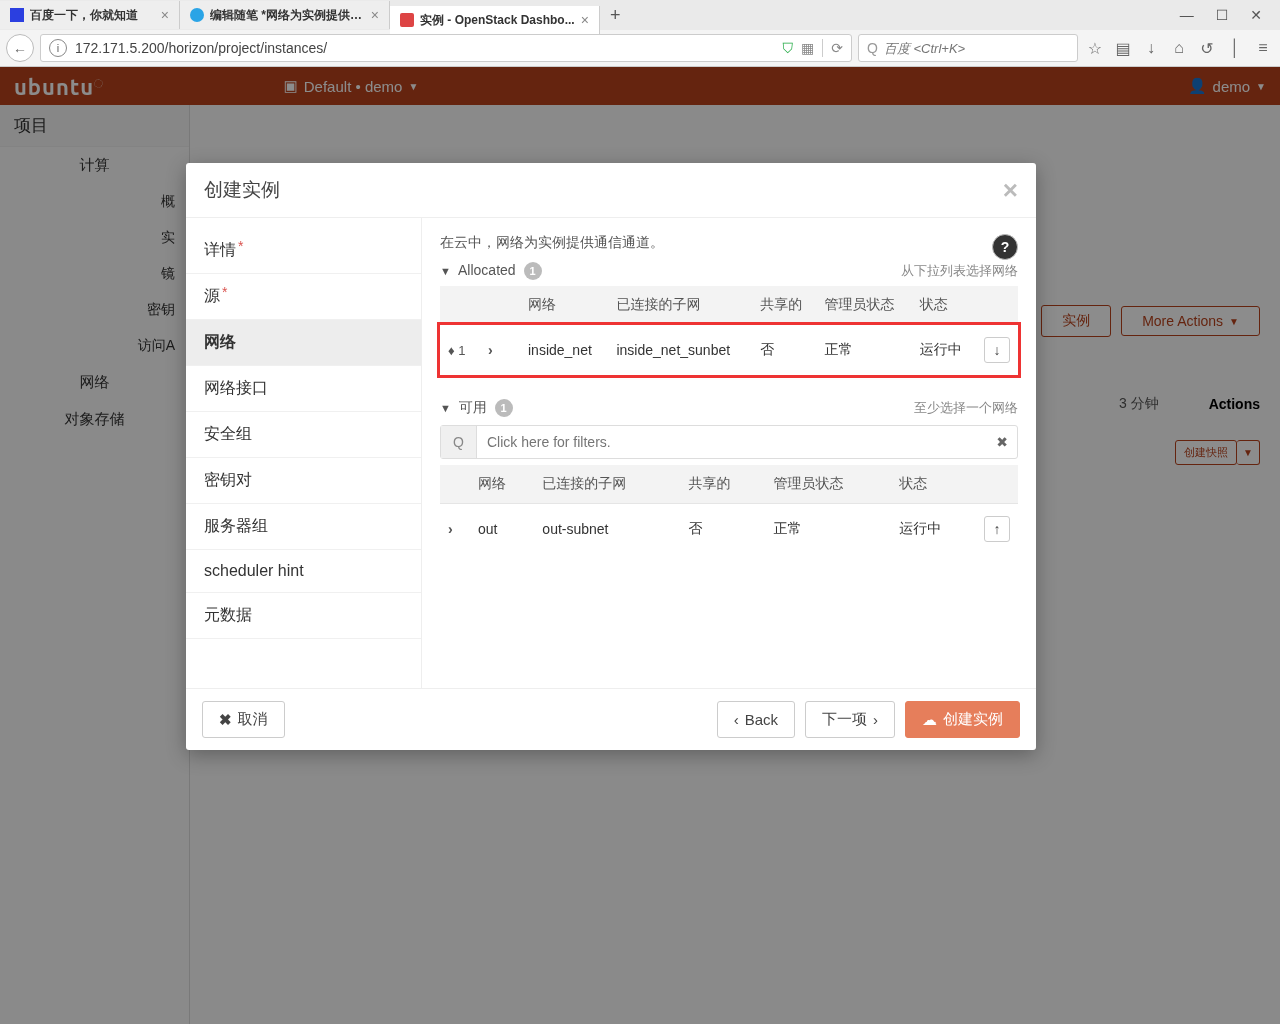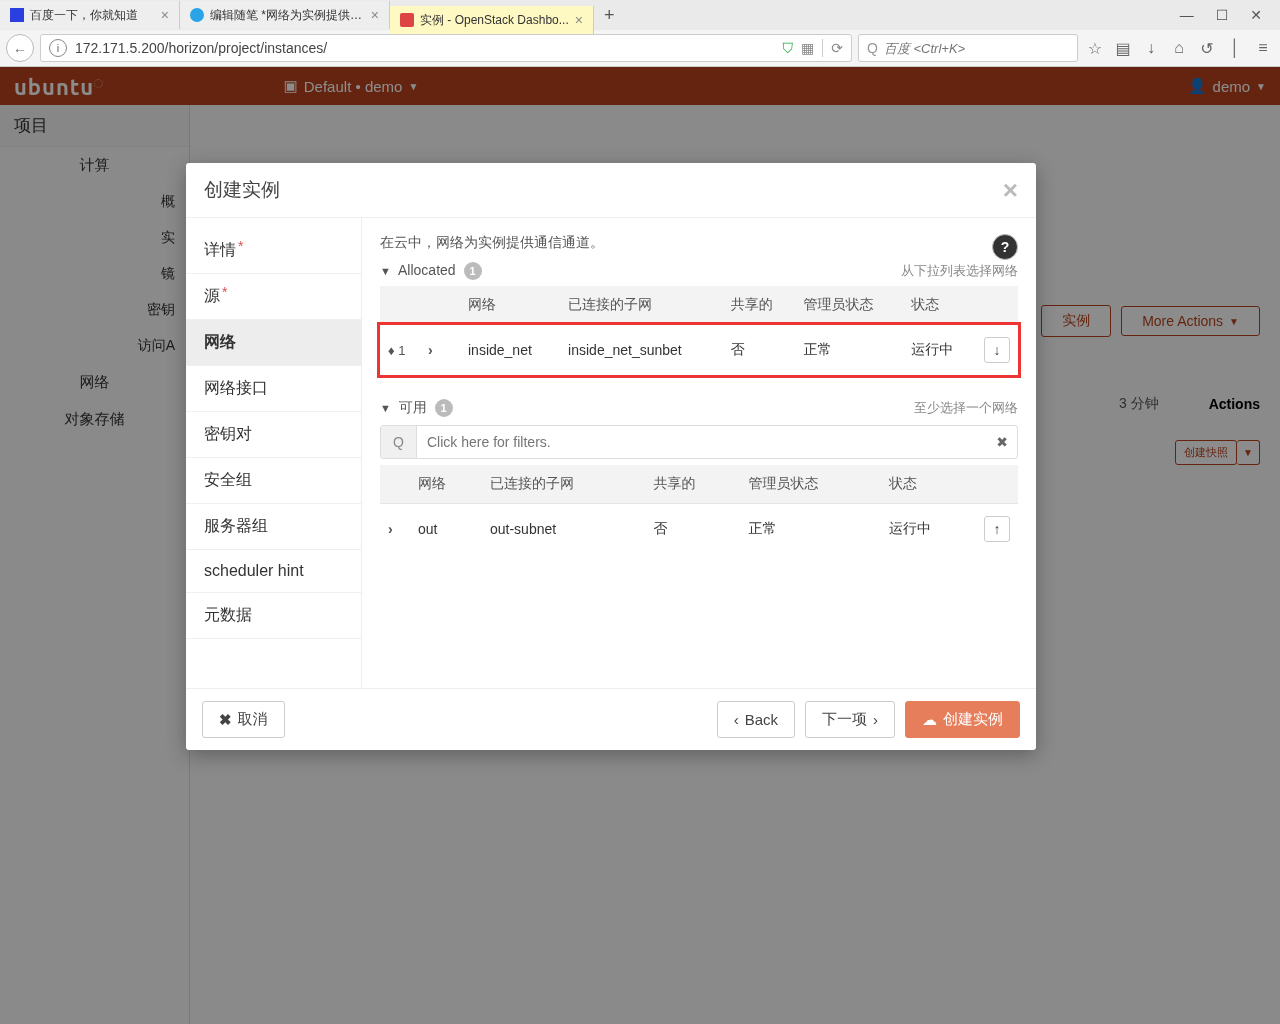--- a/index.html
+++ b/index.html
@@ -2,23 +2,23 @@
 <html><head>
 <meta charset="utf-8">
 <style>
   * { box-sizing: border-box; margin: 0; padding: 0; }
   body { font-family: "Segoe UI", Arial, sans-serif; font-size: 14px; background: #e9e9e9; width: 1280px; height: 1024px; overflow: hidden; }
 
   
   .chrome { background: #f4f4f4; border-bottom: 1px solid #ccc; }
   .tab-row { display: flex; align-items: center; height: 30px; background: #eaeaea; }
   .tab { display: flex; align-items: center; gap: 6px; padding: 0 10px; height: 28px; border-right: 1px solid #ccc; font-size: 12px; color: #333; min-width: 180px; max-width: 210px; background: #eee;}
-  .tab.active { background: #fef9c3; margin-top: 10px; }
+  .tab.active { background: #ffffff; margin-top: 10px; }
   .tab .fav { width: 14px; height: 14px; display: inline-block; }
-  .tab .ttl { flex: 1; white-space: nowrap; overflow: hidden; text-overflow: ellipsis; }
+  .tab .ttl { flex: 1; white-space: nowrap; overflow: hidden; text-overflow: ellipsis; font-weight: bold; }
   .tab .cl { color: #888; font-size: 14px; cursor: pointer; }
   .newtab { padding: 0 10px; color: #555; font-size: 18px; }
   .wincontrols { margin-left: auto; display: flex; gap: 22px; padding: 0 18px; color:#555; font-size:14px;}
   .addr-row { display: flex; align-items: center; height: 36px; padding: 3px 6px; gap: 6px; }
   .nav-btn { width: 28px; height: 28px; border: 1px solid #bbb; border-radius: 50%; display: flex; align-items:center; justify-content:center; color:#666; background:#fff; }
   .info-i { width:18px; height:18px; border:1px solid #888; border-radius:50%; display:inline-flex; align-items:center; justify-content:center; font-size:11px; color:#666; }
   .url { flex: 1; border: 1px solid #ccc; border-radius: 3px; height: 28px; display:flex; align-items:center; padding:0 8px; gap:8px; background:#fff;}
   .url input { flex:1; border:none; outline:none; font-size:14px; color:#444; }
   .url .rico { color:#22aa44; font-size:14px; }
   .url .sep { height:18px; width:1px; background:#ccc; }
@@ -45,21 +45,21 @@
   .side-item { text-align:right; padding: 9px 14px; color:#333; font-size:14px; cursor:pointer;}
   .main { flex:1; padding: 16px; position:relative;}
   .btn { display:inline-flex; align-items:center; gap:6px; border:1px solid #b9431d; color:#b9431d; background:#fff; border-radius:3px; padding:6px 20px; font-size:14px; }
 
   
   .modal { position:absolute; z-index:10; left:186px; top:96px; width:850px; background:#fff; border-radius:3px; box-shadow:0 5px 20px rgba(0,0,0,0.3); }
   .modal-header { padding: 14px 18px; border-bottom:1px solid #eee; display:flex; align-items:center;}
   .modal-title { font-size:19px; color:#444; }
   .modal-close { margin-left:auto; color:#bbb; font-size:26px; font-weight:bold; cursor:pointer; line-height: 16px; }
   .modal-body { display:flex; min-height:470px; }
-  .wizard { width:176px; border-right:1px solid #eee; padding: 10px 0; }
+  .wizard { width:236px; border-right:1px solid #eee; padding: 10px 0; }
   .wstep { padding: 12px 18px; font-size:16px; color:#333; cursor:pointer; position:relative; border-bottom: 1px solid #f0f0f0;}
   .wstep .req { color:#d9534f; position: relative; top:-4px; left:2px; font-size:14px; }
   .wstep.active { background:#ededed; font-weight: bold; }
   .wpane { flex:1; padding: 16px 18px; }
   .helptxt { color:#555; }
   .help-right { float:right; color:#888; font-size:13px;margin-left:36px; }
   .help-ico { float:right; width:26px; height:26px; border-radius:50%; background:#333; color:#fff; display:flex; align-items:center; justify-content:center; font-weight:bold; border:1px solid #bbb;}
   .sect { margin-top:10px; }
   .sect-label { color:#555; font-size:14px; }
   .sect-label .chev { color:#555; margin-right:4px; font-size:11px;}
@@ -186,22 +186,22 @@
     <div class="modal-header">
       <span class="modal-title">创建实例</span>
       <span class="modal-close">×</span>
     </div>
     <div class="modal-body">
       <div class="wizard">
         <div class="wstep"><span>详情</span><span class="req">*</span></div>
         <div class="wstep"><span>源</span><span class="req">*</span></div>
         <div class="wstep active"><span>网络</span></div>
         <div class="wstep"><span>网络接口</span></div>
+        <div class="wstep"><span>安全组</span></div>
         <div class="wstep"><span>密钥对</span></div>
-        <div class="wstep"><span>安全组</span></div>
         <div class="wstep"><span>服务器组</span></div>
         <div class="wstep"><span>scheduler hint</span></div>
         <div class="wstep"><span>元数据</span></div>
       </div>
       <div class="wpane">
         <div class="help-ico">?</div>
         <div class="helptxt">在云中，网络为实例提供通信通道。</div>
 
         <div class="sect">
           <span class="help-right">从下拉列表选择网络</span>

